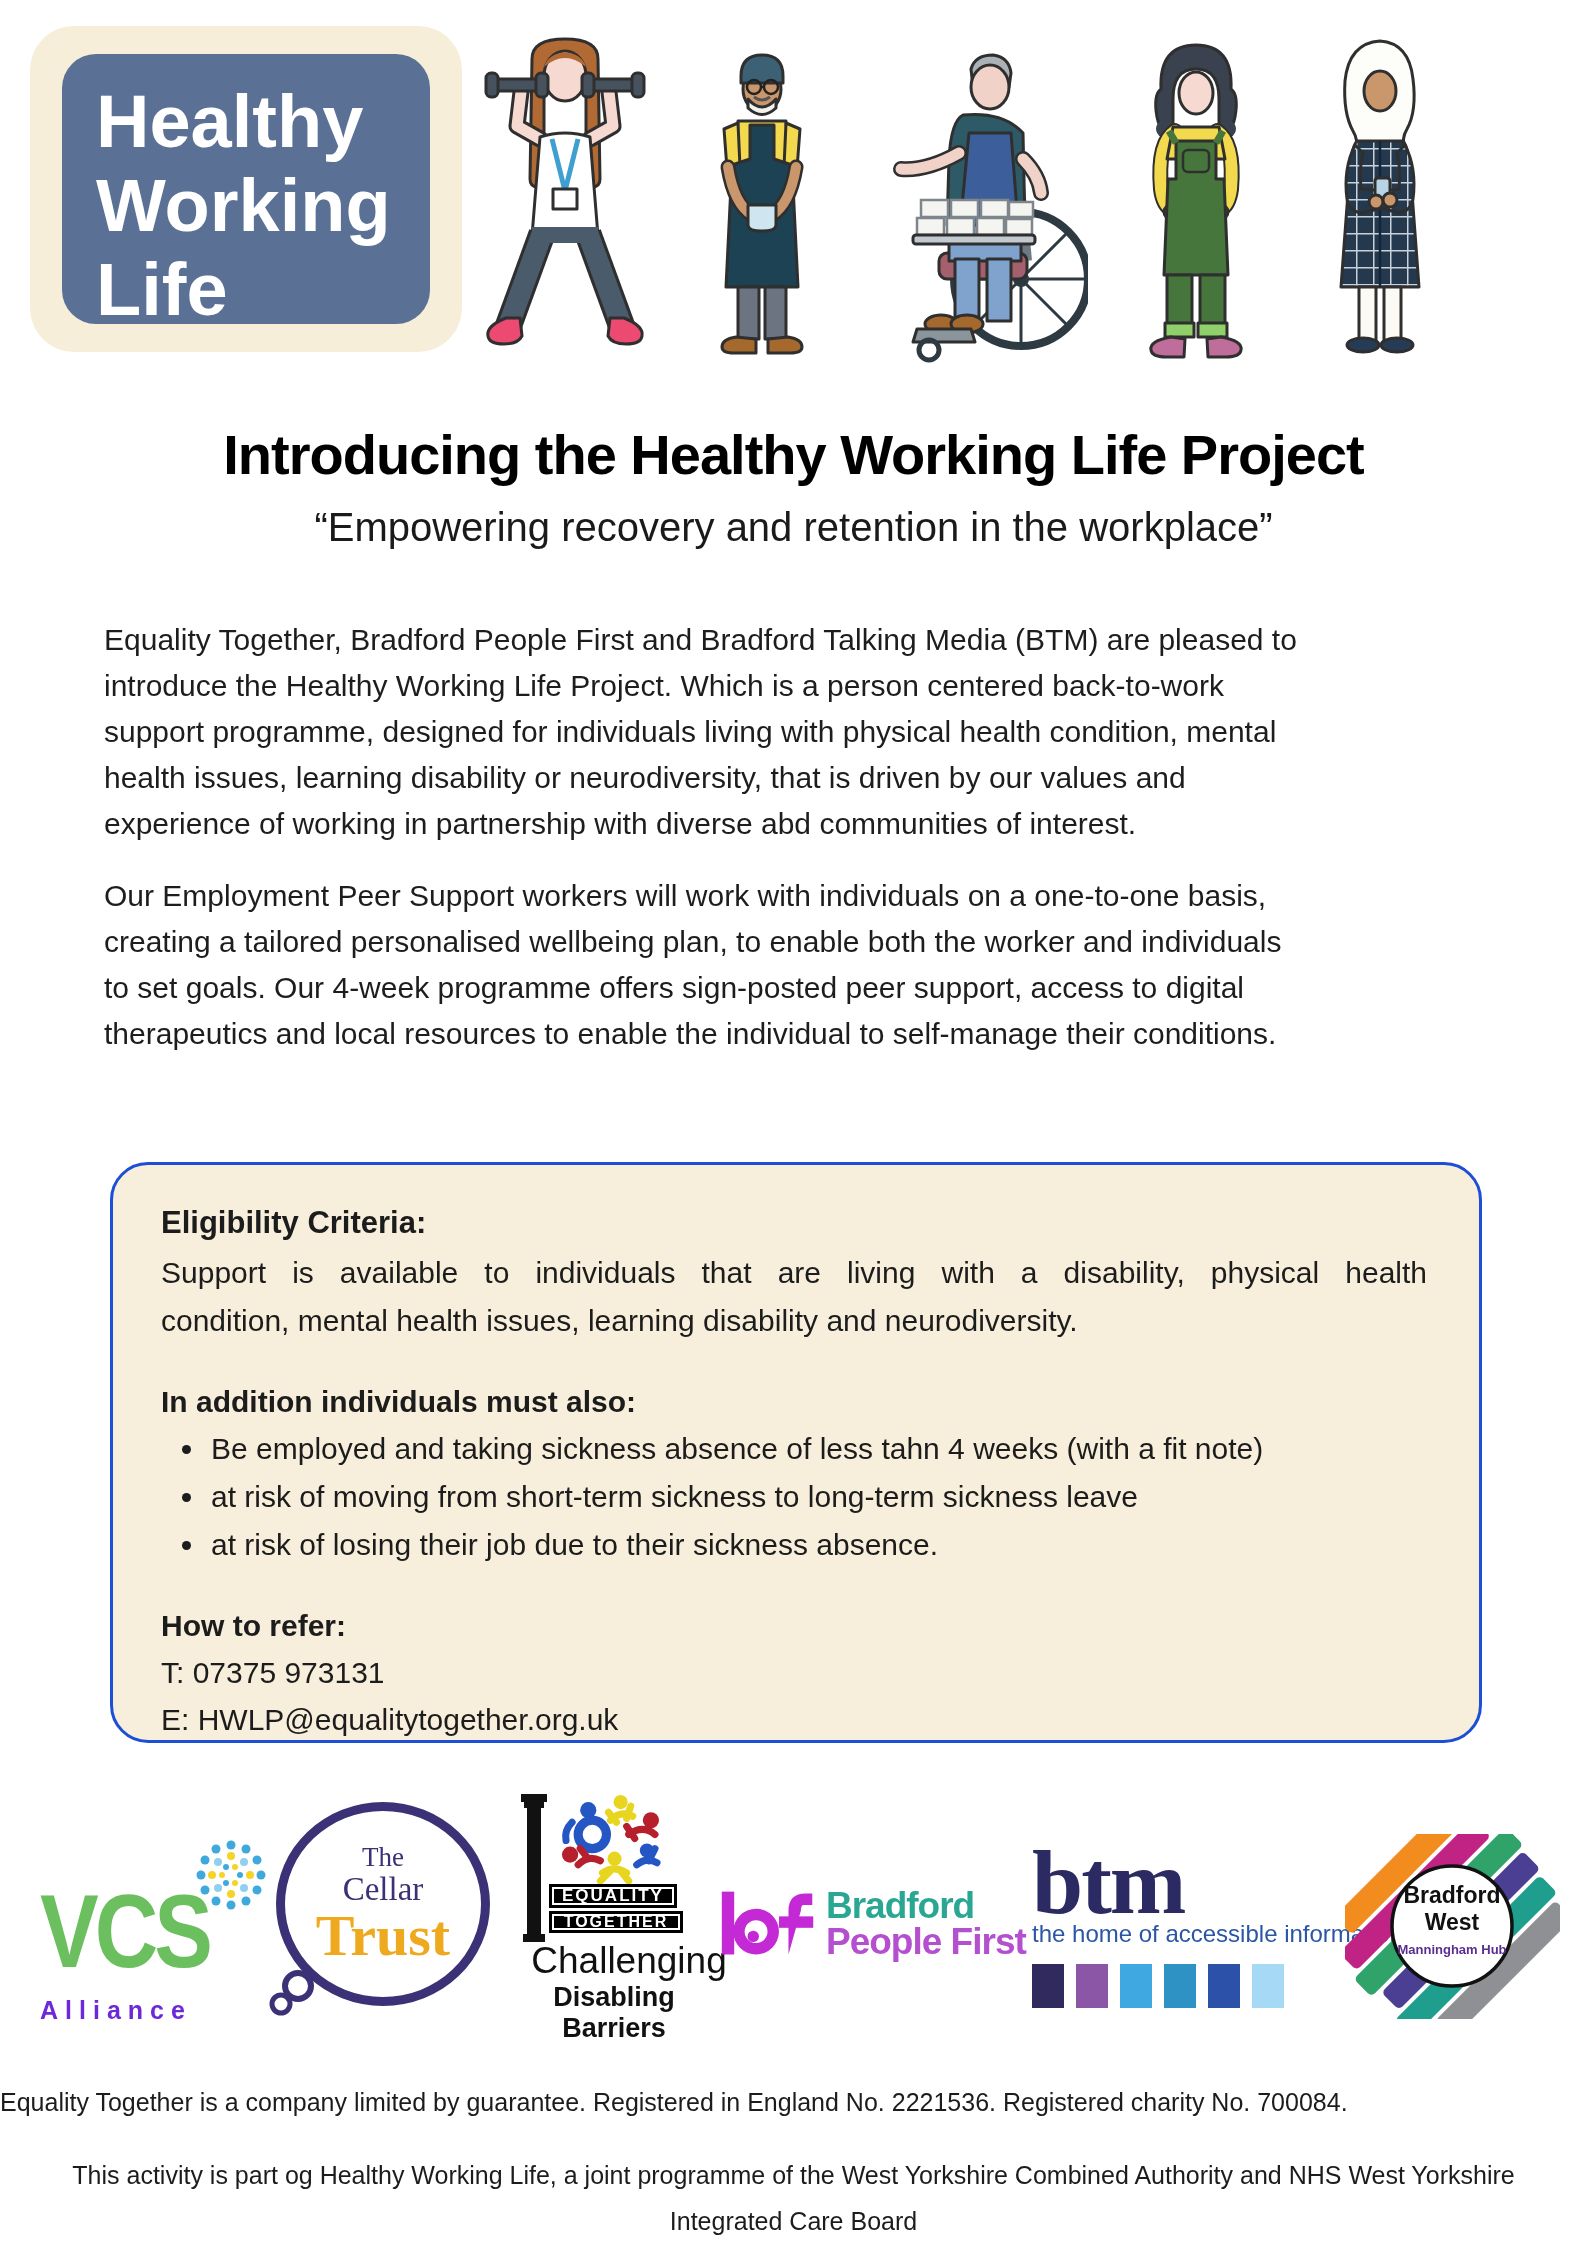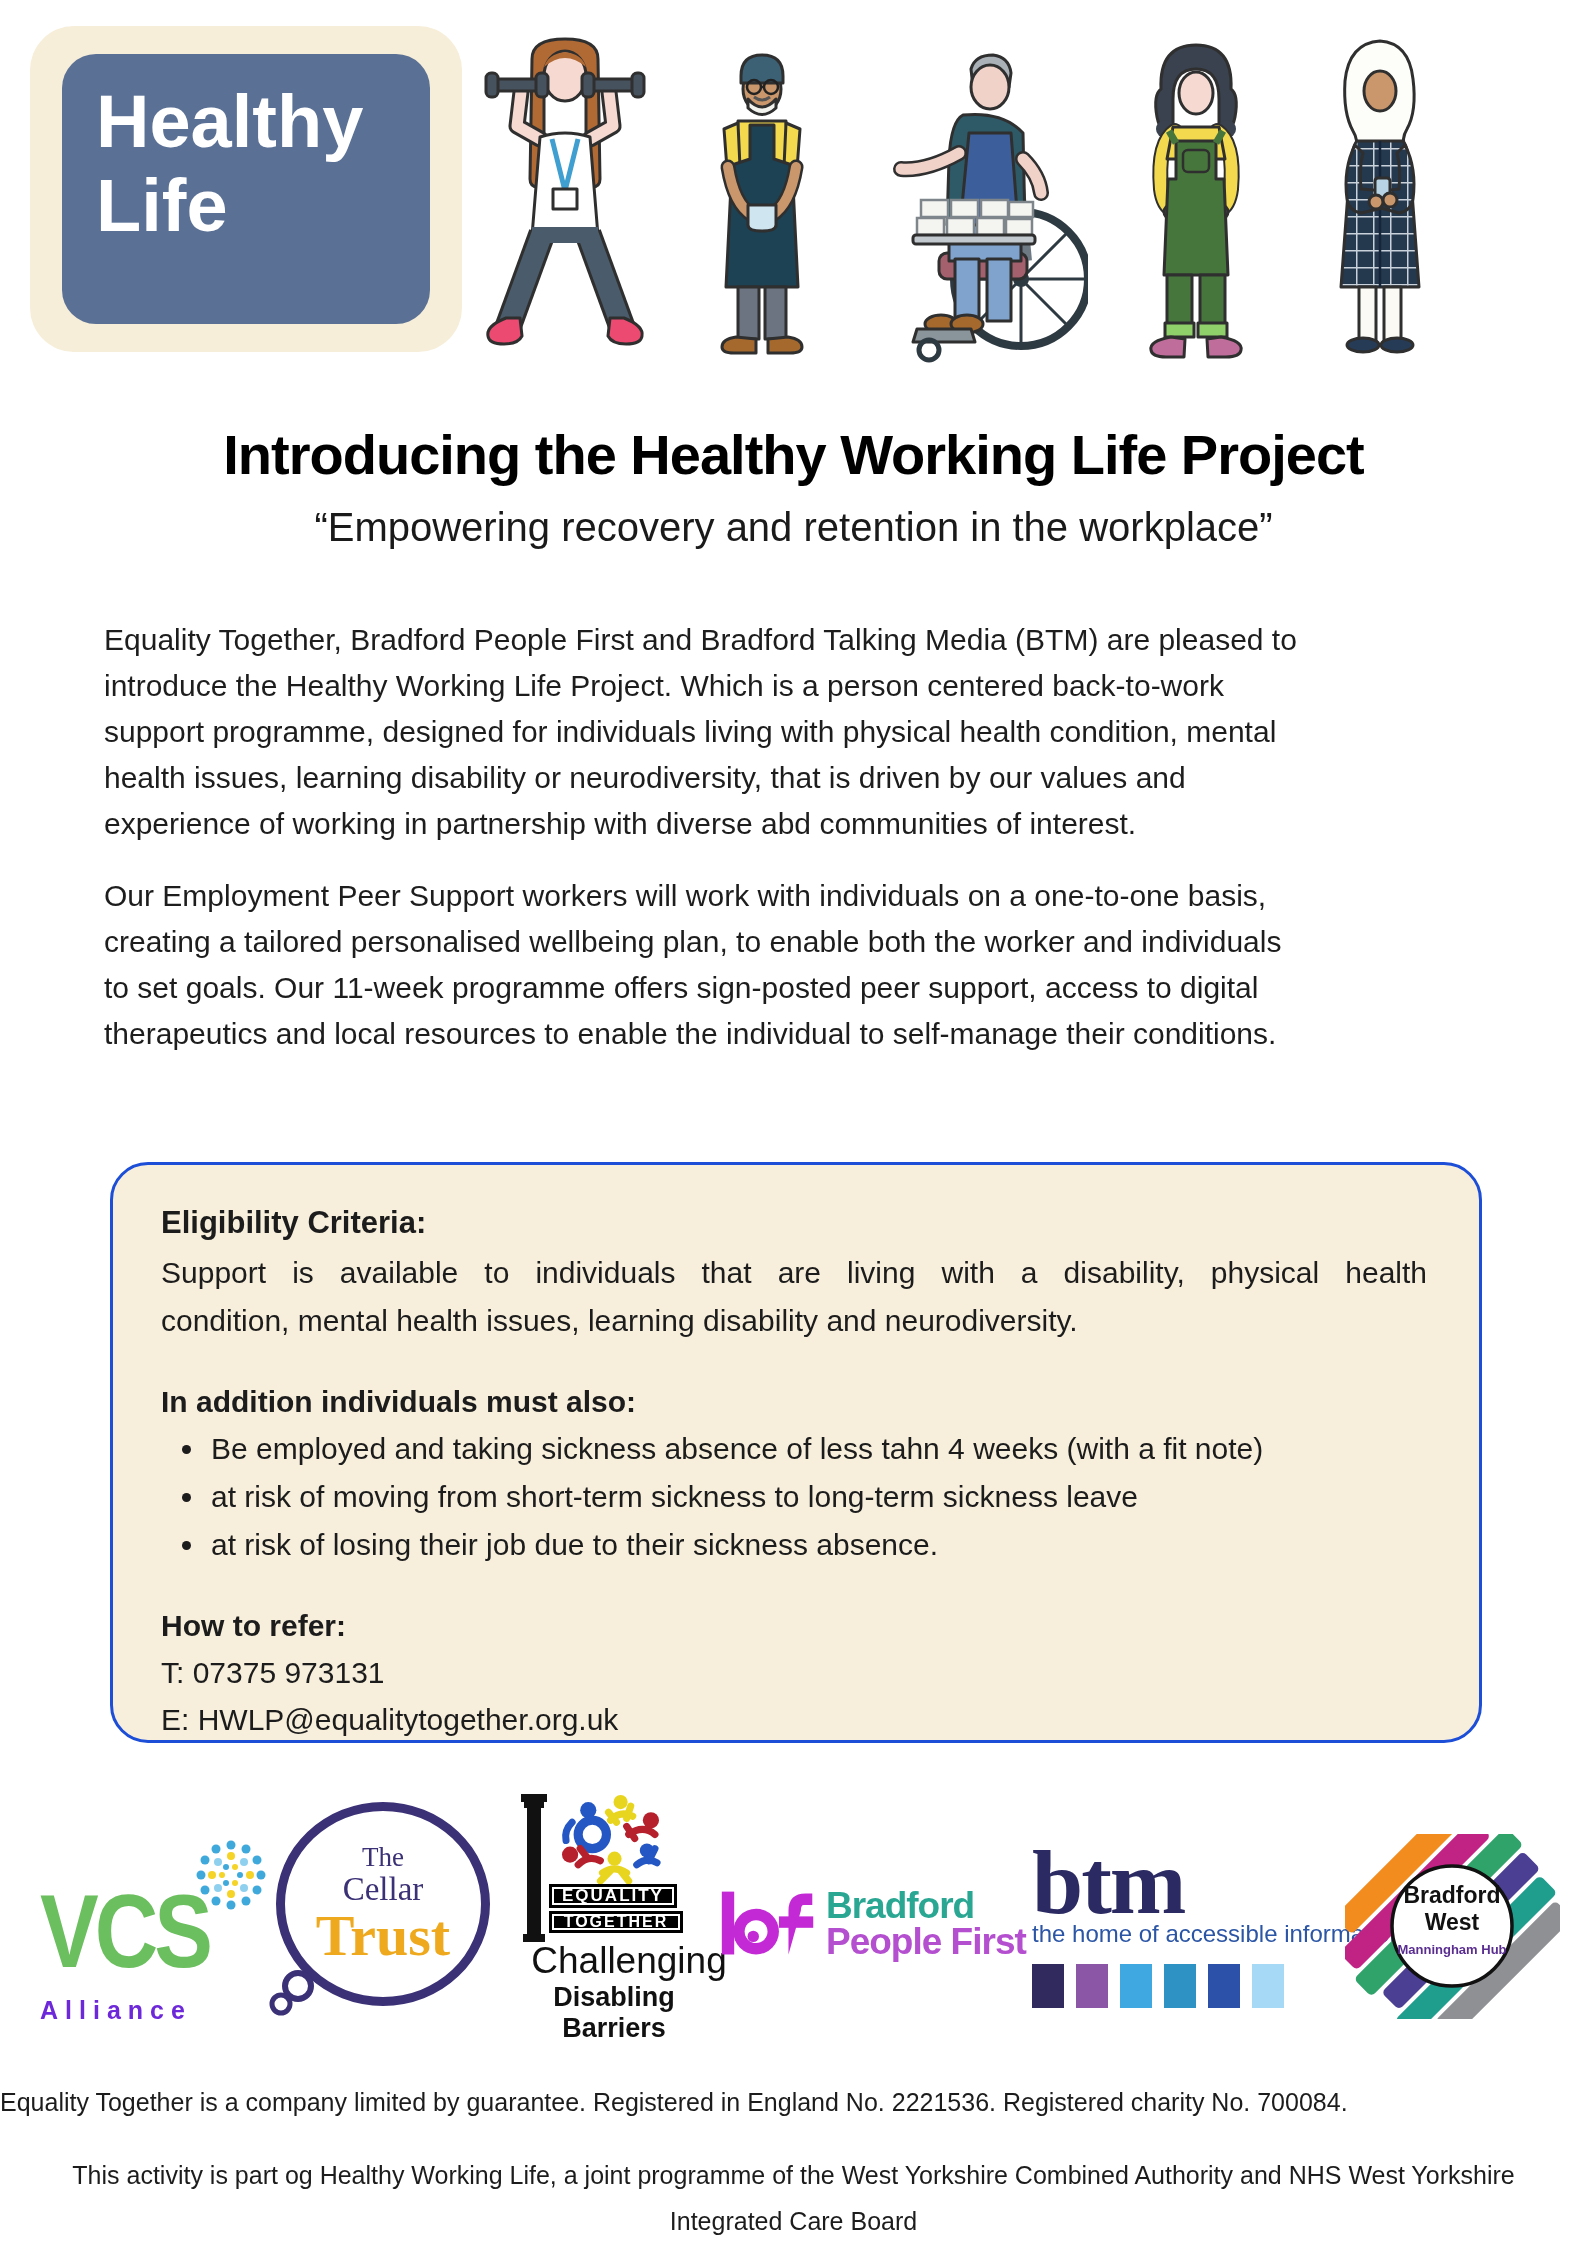--- a/index.html
+++ b/index.html
@@ -95,20 +95,21 @@
   .o{stroke:#2f2f2f;stroke-width:3;stroke-linejoin:round;stroke-linecap:round;}
 </style>
 </head>
 <body>
 
 <div class="page">
 
   <div class="logo-frame">
     <div class="logo-inner">
       <span>Healthy</span>
+      <span>Working</span>
       <span>Life</span>
     </div>
   </div>
 
   <div class="illos">
 
     <svg width="190" height="335" viewBox="0 0 190 335">
       <path class="o" d="M62,30 Q62,10 95,10 Q128,10 128,30 L130,150 Q130,158 122,158 L116,158 L116,60 L74,60 L74,158 L68,158 Q60,158 60,150 Z" fill="#b26a35"></path>
       <ellipse class="o" cx="95" cy="47" rx="21" ry="25" fill="#f6dad2"></ellipse>
       <path d="M74,38 Q95,20 116,38 Q112,25 95,23 Q78,25 74,38" fill="#b26a35"></path>
@@ -253,21 +254,21 @@
   <div class="para para1">
       <div>Equality Together, Bradford People First and Bradford Talking Media (BTM) are pleased to</div>
       <div>introduce the Healthy Working Life Project. Which is a person centered back-to-work</div>
       <div>support programme, designed for individuals living with physical health condition, mental</div>
       <div>health issues, learning disability or neurodiversity, that is driven by our values and</div>
       <div>experience of working in partnership with  diverse abd communities of interest.</div>
     </div>
   <div class="para para2">
       <div>Our Employment Peer Support workers will work with individuals on a one-to-one basis,</div>
       <div>creating a tailored personalised wellbeing plan, to enable both the worker and individuals</div>
-      <div>to set goals. Our 11-week programme offers sign-posted peer support, access to digital</div>
+      <div>to set goals. Our 4-week programme offers sign-posted peer support, access to digital</div>
       <div>therapeutics and local resources to enable the individual to self-manage their conditions.</div>
     </div>
 
   <div class="elig">
     <div class="head">Eligibility Criteria:</div>
     <div class="body-lines">
         <div>Support is available to individuals that are living with a disability, physical health</div>
         <div>condition, mental health issues, learning disability and neurodiversity.</div>
       </div>
     <div class="subhead">In addition individuals must also:</div>

